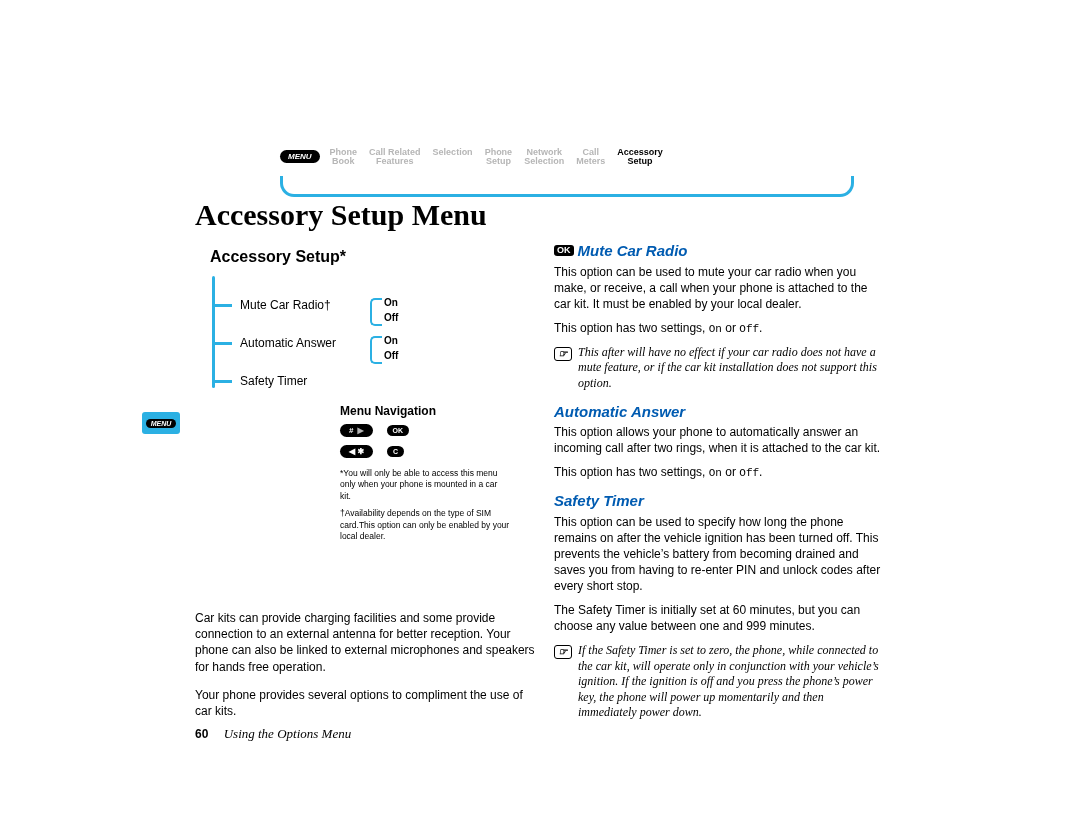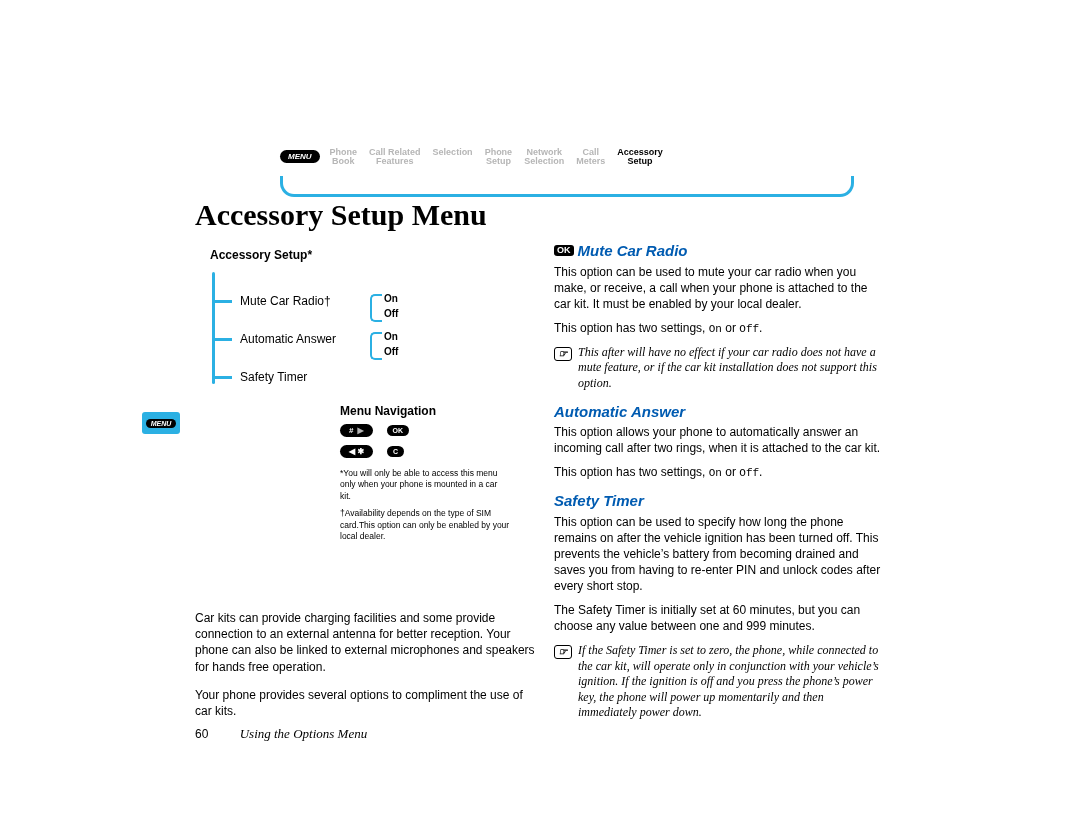--- a/index.html
+++ b/index.html
@@ -104,21 +104,21 @@
   
   .tree {
     position: absolute;
     left: 210px;
     top: 248px;
     width: 300px;
     font-size: 11px;
   }
   .tree-title {
     font-weight: 800;
-    font-size: 12px;
+    font-size: 16px;
     margin-bottom: 16px;
   }
   .tree-item-label { font-weight: 400; font-size: 12px; }
   
   .menu-nav-block {
     position: absolute;
     left: 340px;
     top: 404px;
     width: 170px;
     font-size: 9px;
@@ -152,21 +152,21 @@
     font-size: 12px;
     line-height: 1.35;
   }
   .col-left-text p { margin: 0 0 12px 0; }
   .footer-line {
     position: absolute;
     left: 195px;
     bottom: 92px;
     font-size: 12px;
   }
-  .footer-line .pn { font-weight: 400; margin-right: 28px; }
+  .footer-line .pn { font-weight: 700; margin-right: 12px; }
   .footer-line .chap { font-style: italic; font-family: "Times New Roman", Georgia, serif; font-size: 13px; }
 
   .col-right {
     position: absolute;
     left: 554px;
     top: 241px;
     width: 330px;
     font-size: 12px;
     line-height: 1.33;
   }

